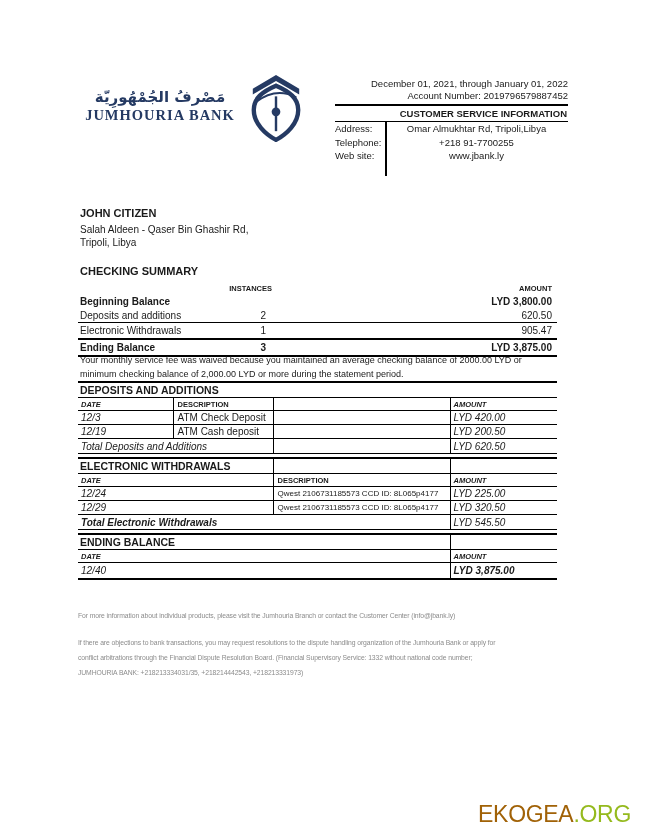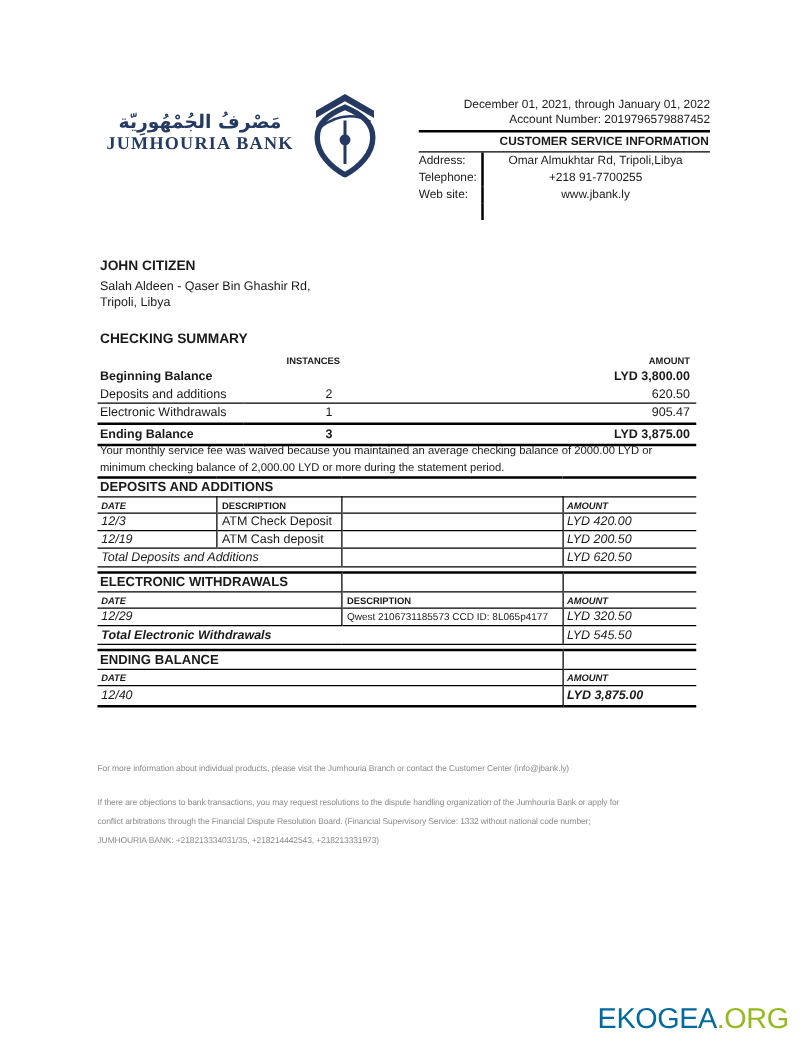--- a/index.html
+++ b/index.html
@@ -82,21 +82,21 @@
   .tbl-ew, .tbl-eb { margin-top: 3px; }
   .tbl-eb .trow td { height: 15px; border-bottom: 2.5px solid #000; }
 
   
   .footnotes { left: 78px; top: 608px; width: 440px; color: #8c8c8c; font-size: 6.8px; letter-spacing: -0.1px; }
   .footnotes div { white-space: nowrap; line-height: 15px; }
   .footnotes .p1 { margin-bottom: 12px; }
 
   
   .watermark { right: 17px; top: 801px; font-size: 23px; letter-spacing: -0.3px; white-space: nowrap; }
-  .watermark .brand { color: #0369a1; }
+  .watermark .brand { color: #a16207; }
   .watermark .tld { color: #95ba1e; }
 </style>
 </head>
 <body>
 
 <div class="abs logo-text">
   <div class="logo-arabic">مَصْرفُ الجُمْهُورِيّة</div>
   <div class="logo-english">JUMHOURIA BANK</div>
 </div>
 <div class="abs logo-icon">
@@ -232,20 +232,25 @@
       <td>ELECTRONIC WITHDRAWALS</td>
       <td class="div"></td>
       <td class="div"></td>
     </tr>
     <tr class="thead">
       <td class="pl">DATE</td>
       <td class="div pl4">DESCRIPTION</td>
       <td class="div pl">AMOUNT</td>
     </tr>
     <tr class="trow">
+      <td class="pl">12/24</td>
+      <td class="div pl4 small">Qwest 2106731185573 CCD ID: 8L065p4177</td>
+      <td class="div pl">LYD 225.00</td>
+    </tr>
+    <tr class="trow">
       <td class="pl">12/29</td>
       <td class="div pl4 small">Qwest 2106731185573 CCD ID: 8L065p4177</td>
       <td class="div pl">LYD 320.50</td>
     </tr>
     <tr class="ttotal">
       <td class="pl bold" colspan="2">Total Electronic Withdrawals</td>
       <td class="div pl">LYD 545.50</td>
     </tr>
   </tbody>
     </table>

